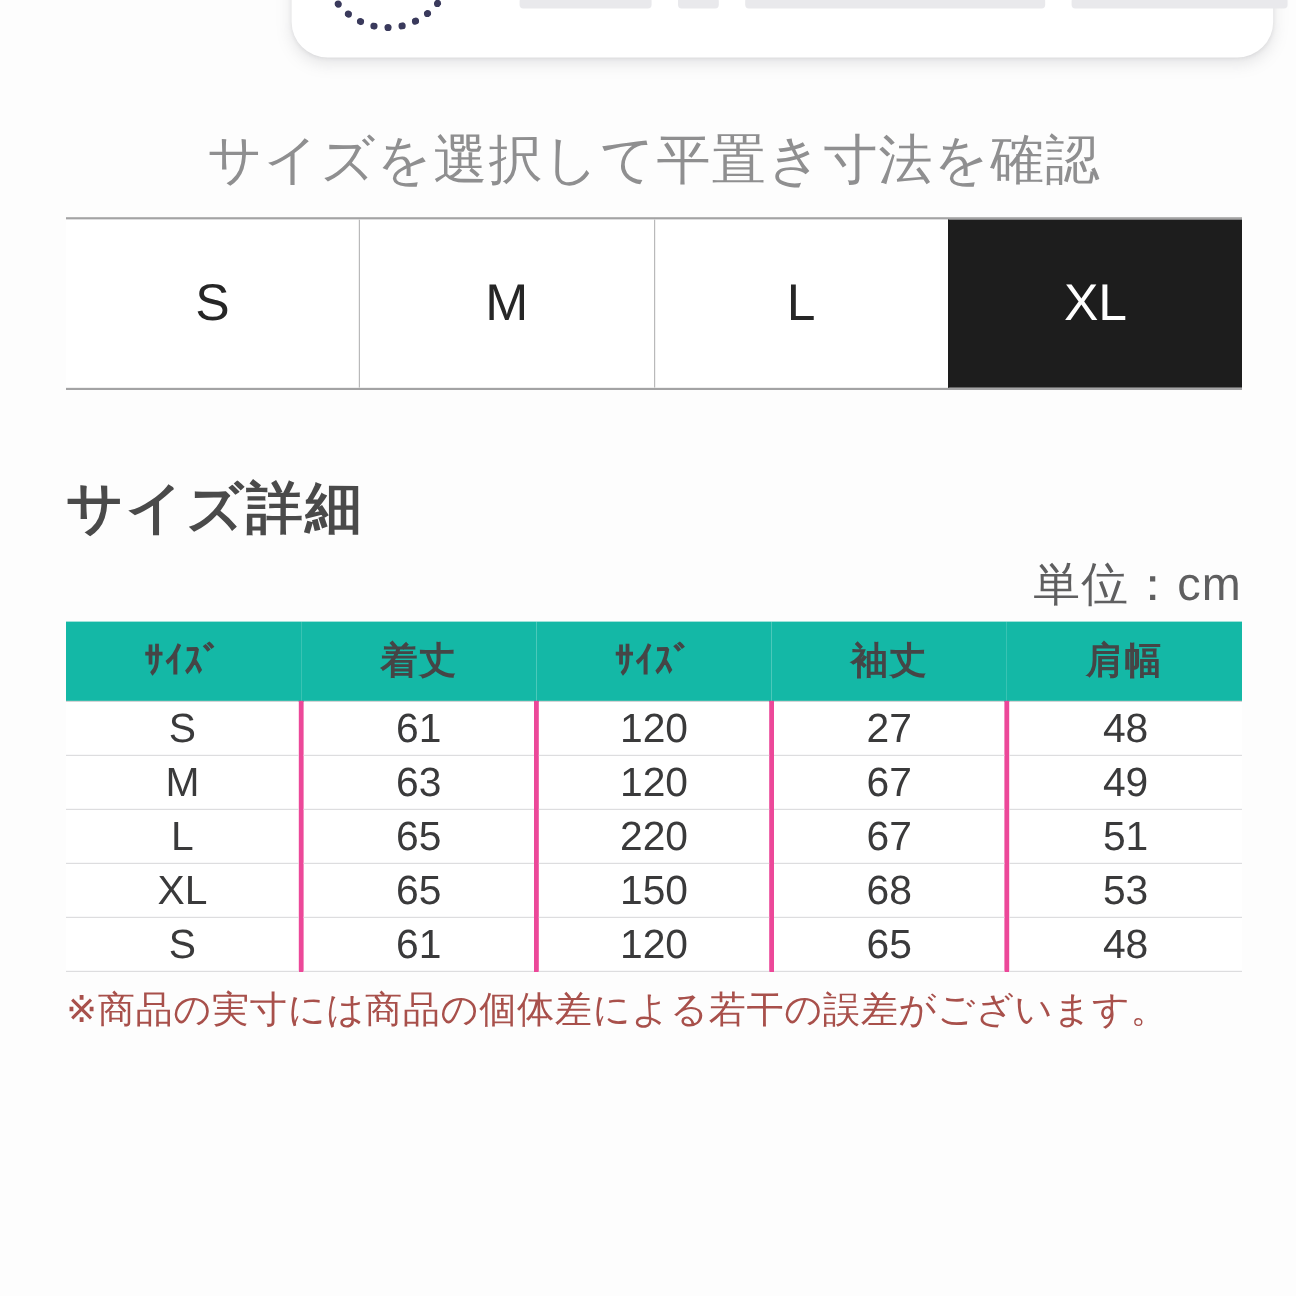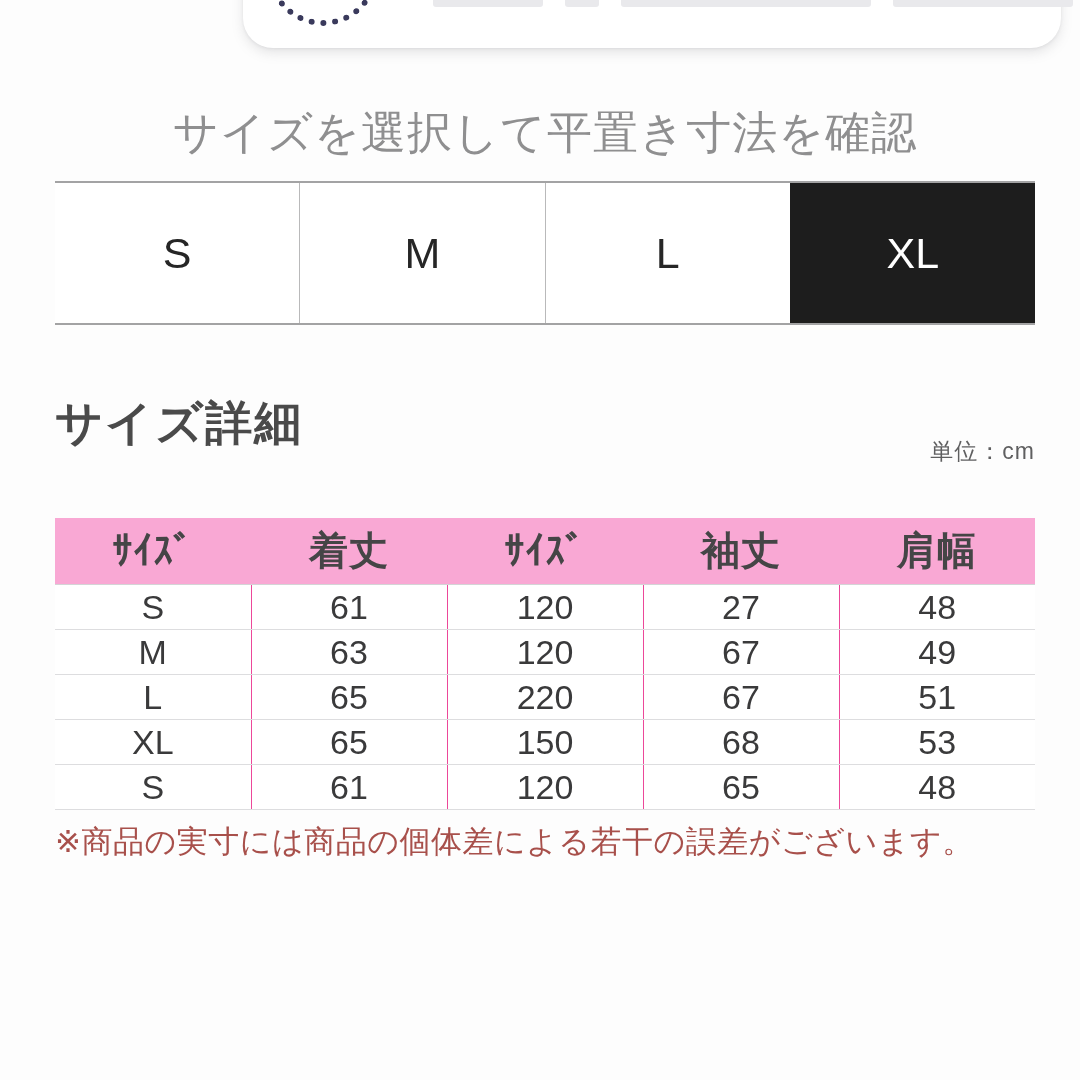--- a/index.html
+++ b/index.html
@@ -45,40 +45,40 @@
   }
   .size-option + .size-option{border-left:1px solid #b9b9ba;}
   .size-option.selected{background:#1d1d1d;color:#ffffff;border-left-color:#1d1d1d;}
 
   
   .detail-title{
     position:absolute;left:55px;top:392px;
     font-size:47px;font-weight:bold;color:#4a4a4a;letter-spacing:2px;
   }
   .unit-label{
-    position:absolute;left:55px;top:436px;width:980px;
-    text-align:right;font-size:23px;color:#5f5f60;letter-spacing:1px;
+    position:absolute;left:55px;top:460px;width:980px;
+    text-align:right;font-size:39px;color:#5f5f60;letter-spacing:1px;
   }
 
   
   .size-table{
     position:absolute;left:55px;top:518px;width:980px;
     border-collapse:collapse;table-layout:fixed;
   }
   .size-table th{
-    height:64px;font-size:39px;font-weight:bold;color:#454546;
+    height:64px;font-size:31px;font-weight:bold;color:#454546;
     text-align:center;vertical-align:middle;letter-spacing:1px;
-    border-bottom:1px solid #d4d4d6;background:#f9a8d4;
+    border-bottom:1px solid #d4d4d6;background:#14b8a6;
   }
   .size-table td{
     height:42px;font-size:34px;color:#3a3a3b;
     text-align:center;vertical-align:middle;
     border-bottom:1px solid #dddddf;background:#ffffff;
   }
-  .size-table td + td{border-left:1px solid #ec4899;}
+  .size-table td + td{border-left:4px solid #ec4899;}
 
   
   .notes{
     position:absolute;left:55px;top:810px;width:978px;
     color:#a8504b;font-size:31px;line-height:63px;letter-spacing:0.5px;
   }
   .notes p{margin:0;}
   .notes p + p{margin-top:26px;}
 </style>
 </head>

